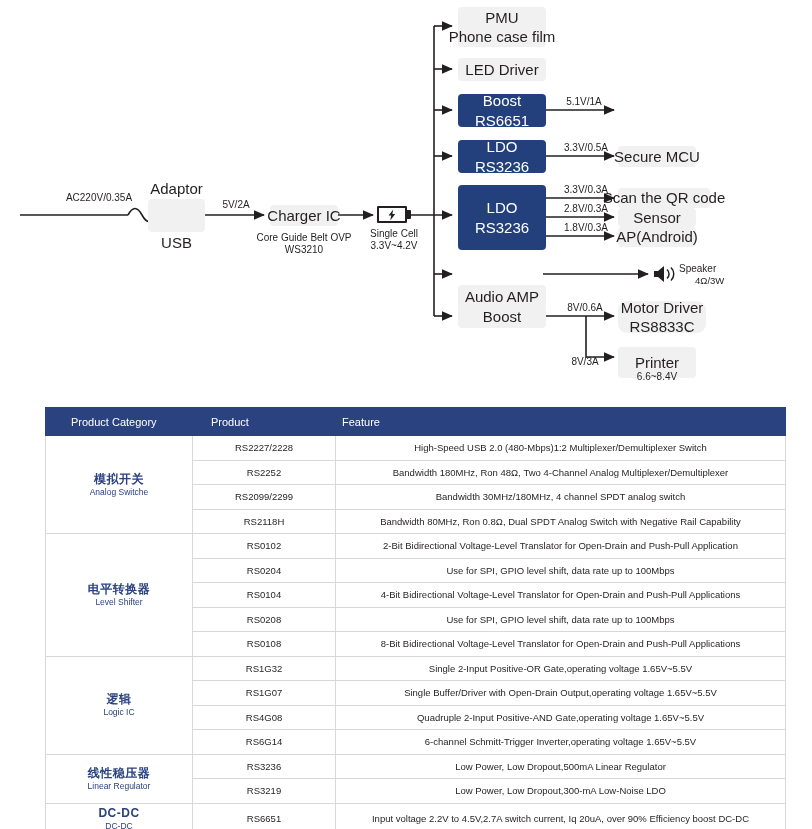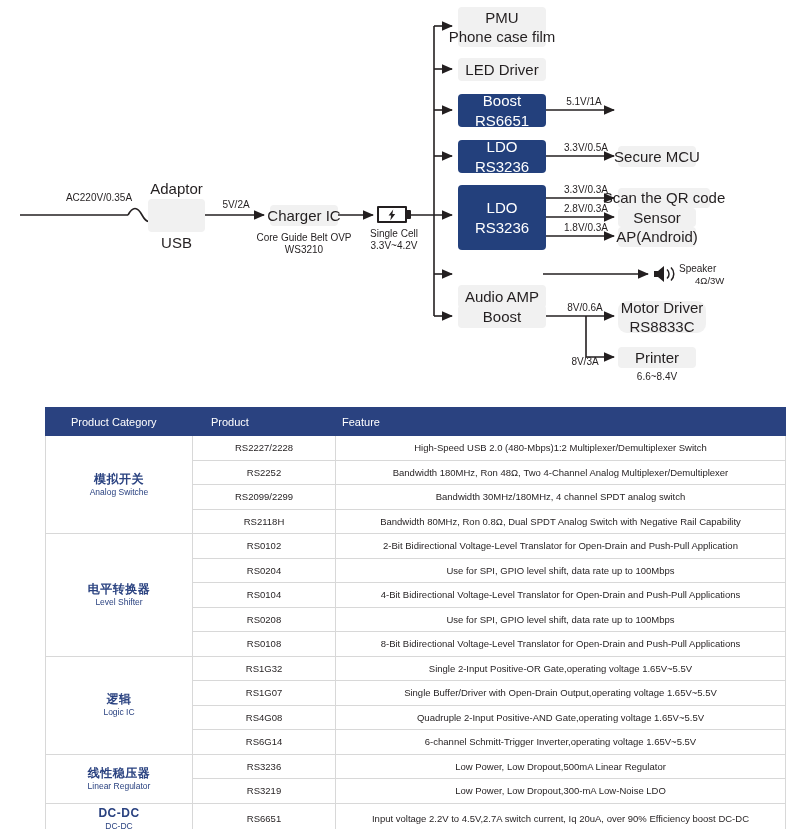--- a/index.html
+++ b/index.html
@@ -205,21 +205,21 @@
 
   <div class="node gray" style="left:458px;top:305px;width:88px;height:23px;">
     <span>Boost</span>
   </div>
   <div class="lbl" style="left:556px;top:302px;width:58px;">8V/0.6A</div>
   <div class="lbl" style="left:556px;top:356px;width:58px;">8V/3A</div>
   <div class="node gray" style="left:618px;top:301px;width:88px;height:32px;border-radius:9px;">
     <span>Motor Driver</span>
     <span>RS8833C</span>
   </div>
-  <div class="node gray" style="left:618px;top:347px;width:78px;height:21px;">
+  <div class="node gray" style="left:618px;top:347px;width:78px;height:31px;">
     <span>Printer</span>
   </div>
   <div class="lbl" style="left:618px;top:371px;width:78px;">6.6~8.4V</div>
 </div>
 
 <div id="tbl-wrap">
   <table>
     <thead>
       <tr>
         <th class="c1">Product Category</th>

